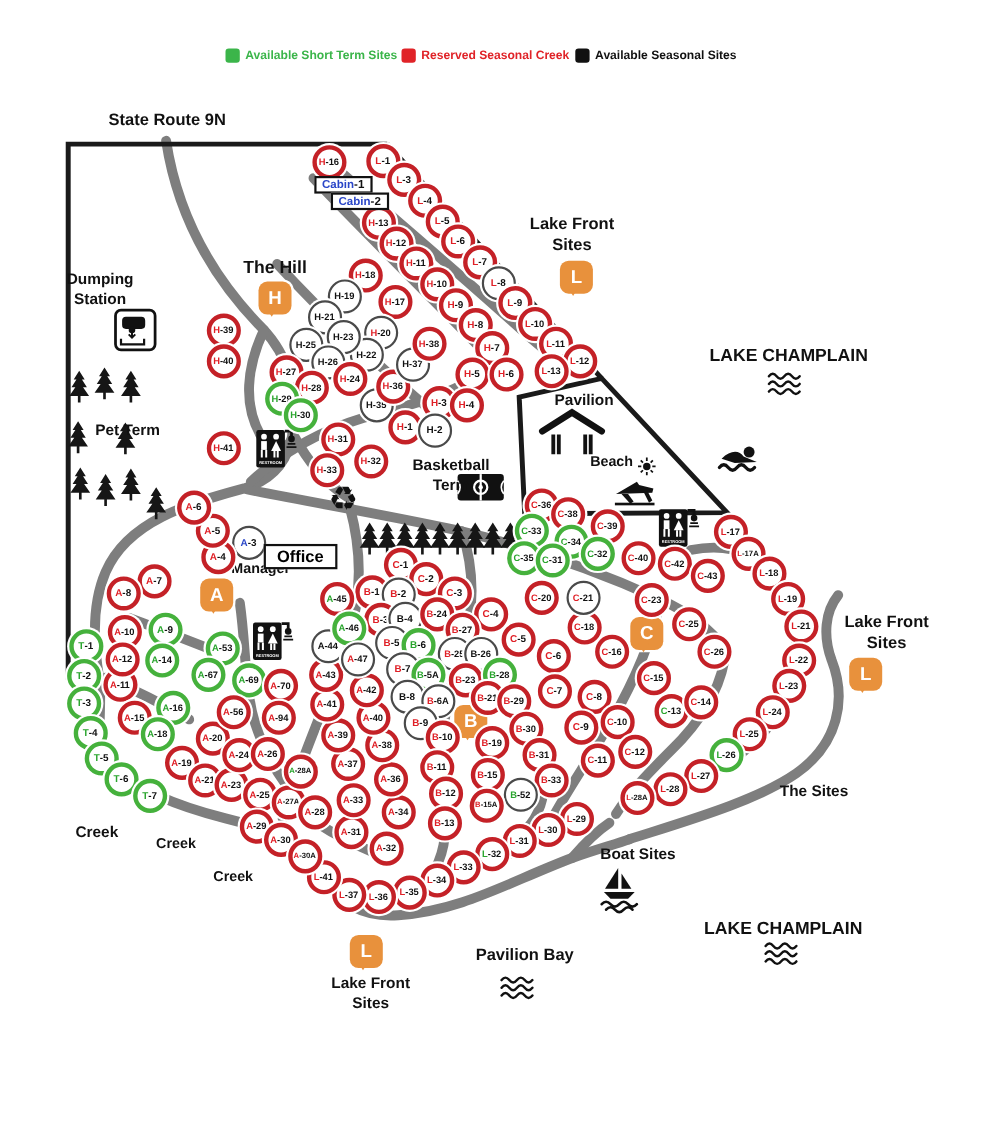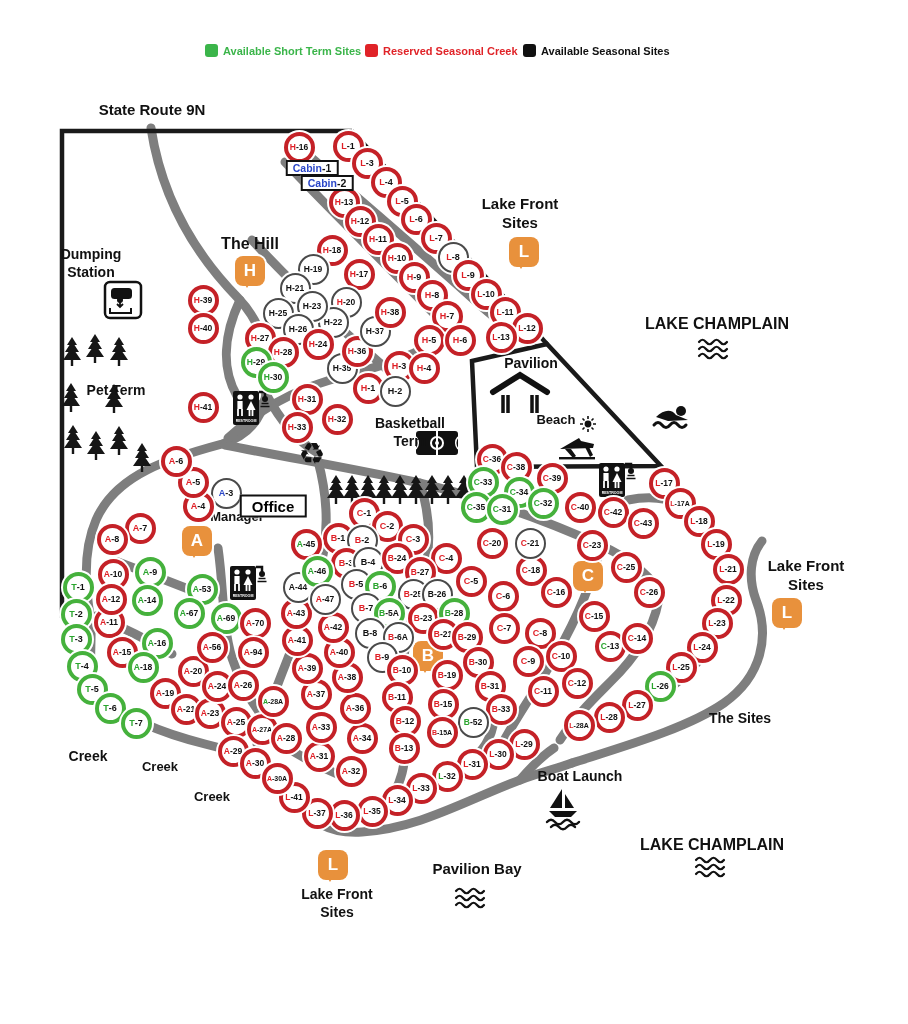--- a/index.html
+++ b/index.html
@@ -197,21 +197,21 @@
       <div class="maplabel" style="left: 556px; top: 420px; font-size: 13px;">Beach</div>
       <div class="maplabel" style="left: 410px; top: 432px; font-size: 14px;">Basketball
 Term</div>
       <div class="maplabel" style="left: 237px; top: 517px; font-size: 13px;">Manager</div>
       <div class="maplabel" style="left: 806px; top: 576px; font-size: 15px;">Lake Front
 Sites</div>
       <div class="maplabel" style="left: 740px; top: 719px; font-size: 14px;">The Sites</div>
       <div class="maplabel" style="left: 88px; top: 757px; font-size: 14px;">Creek</div>
       <div class="maplabel" style="left: 160px; top: 767px; font-size: 13px;">Creek</div>
       <div class="maplabel" style="left: 212px; top: 797px; font-size: 13px;">Creek</div>
-      <div class="maplabel" style="left: 580px; top: 777px; font-size: 14px;">Boat Launch</div>
+      <div class="maplabel" style="left: 580px; top: 777px; font-size: 14px;">Boat Sites</div>
       <div class="maplabel" style="left: 477px; top: 869px; font-size: 15px;">Pavilion Bay</div>
       <div class="maplabel" style="left: 712px; top: 845px; font-size: 16px;">LAKE CHAMPLAIN</div>
       <div class="maplabel" style="left: 337px; top: 903px; font-size: 14px;">Lake Front
 Sites</div>
       <div class="marker" style="left: 235px; top: 256px;">H</div>
       <div class="marker" style="left: 509px; top: 237px;">L</div>
       <div class="marker" style="left: 182px; top: 526px;">A</div>
       <div class="marker" style="left: 573px; top: 561px;">C</div>
       <div class="marker" style="left: 413px; top: 641px;">B</div>
       <div class="marker" style="left: 772px; top: 598px;">L</div>

